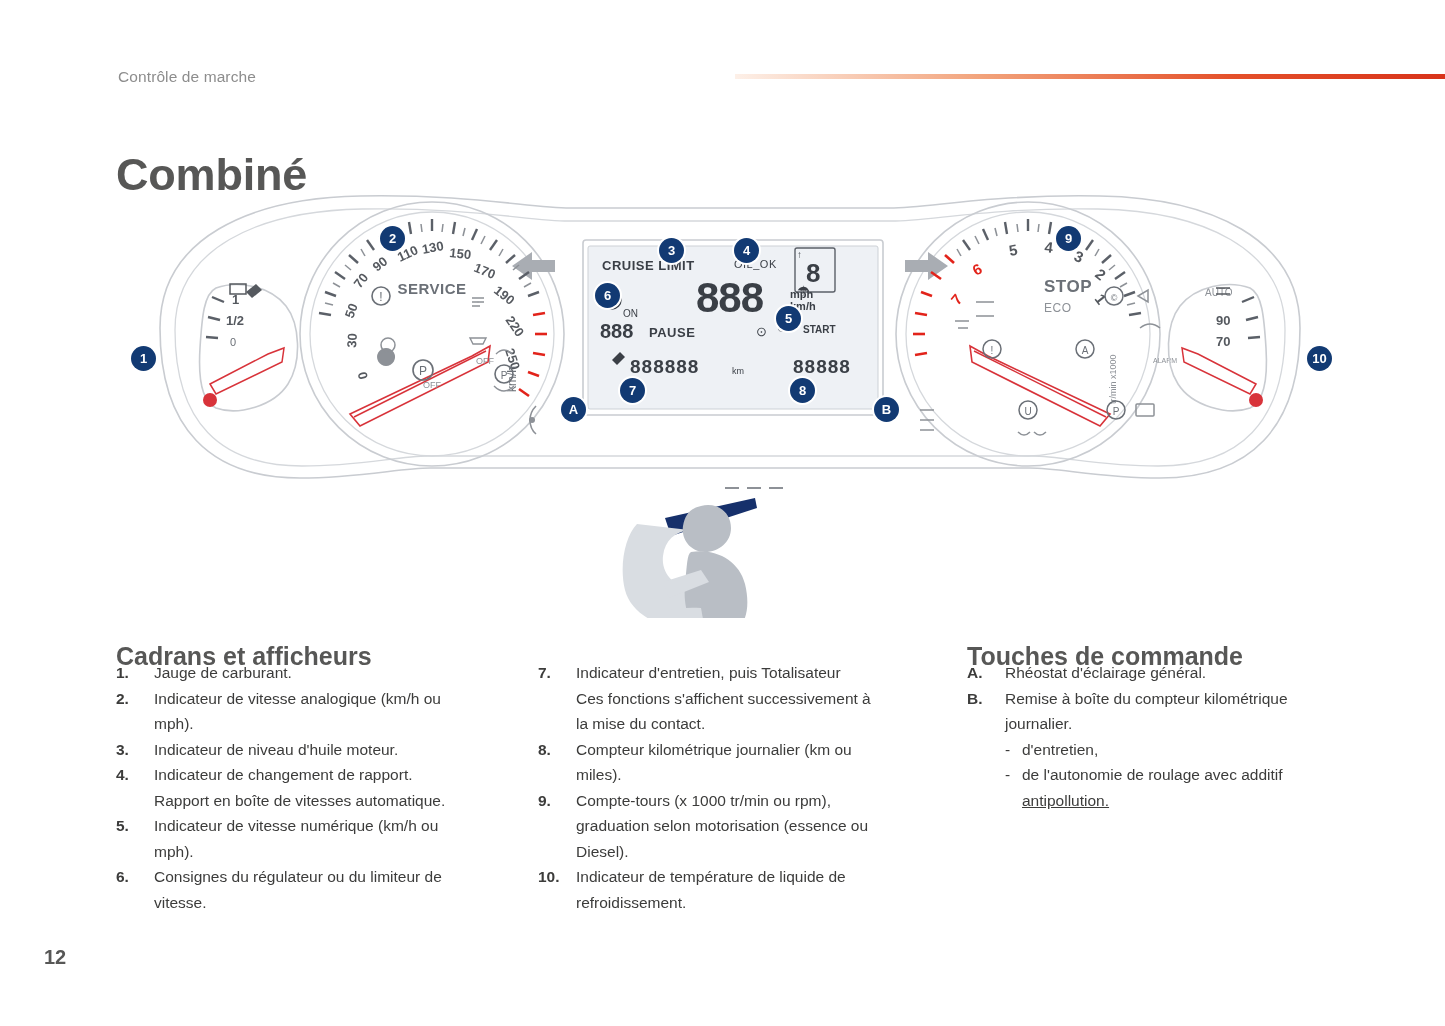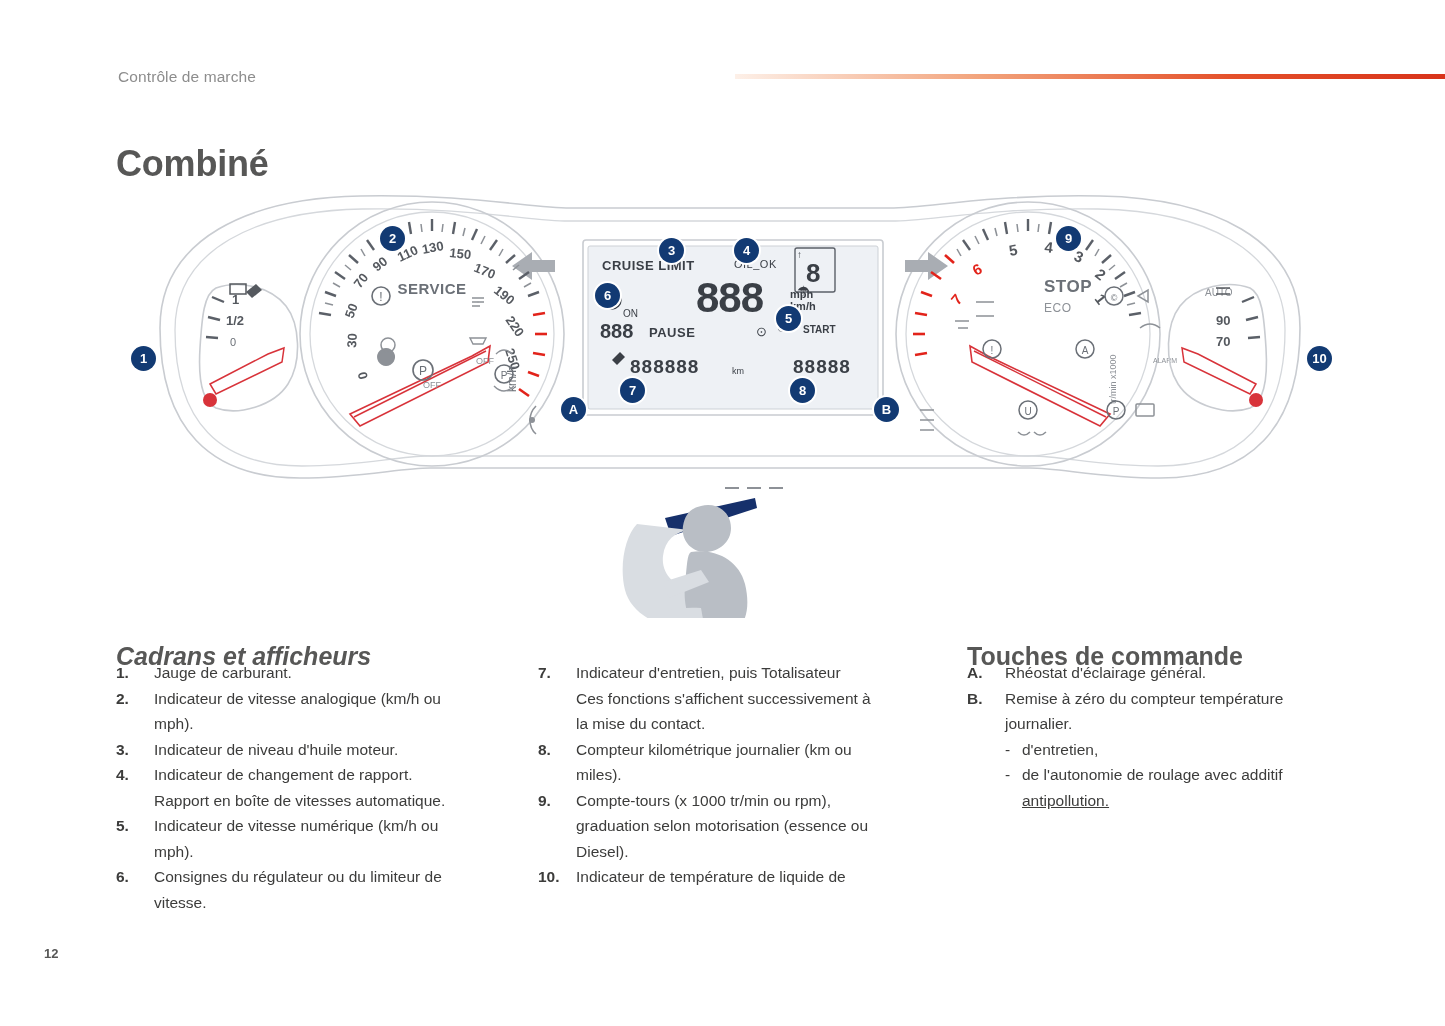--- a/index.html
+++ b/index.html
@@ -30,21 +30,21 @@
     left: 118px;
     top: 68px;
     font-size: 15.5px;
     color: #8d8d8d;
     letter-spacing: 0.1px;
   }
   .page-title {
     position: absolute;
     left: 116px;
     top: 119px;
-    font-size: 36px;
+    font-size: 45px;
     font-weight: bold;
     color: #575756;
     letter-spacing: -0.2px;
   }
 
   
   .figure {
     position: absolute;
     left: 100px;
     top: 178px;
@@ -100,21 +100,21 @@
   }
   .list .dash .d {
     width: 17px;
     flex: 0 0 17px;
   }
 
   .page-number {
     position: absolute;
     left: 44px;
     top: 946px;
-    font-size: 13px;
+    font-size: 20px;
     font-weight: bold;
     color: #575756;
   }
 </style>
 </head>
 <body>
 
 <div class="header-rule"></div>
 <div class="breadcrumb">Contrôle de marche</div>
 <h1 class="page-title">Combiné</h1>
@@ -393,21 +393,21 @@
   <div class="callout" style="left:676px; top:128px;">5</div>
   <div class="callout" style="left:495px; top:105px;">6</div>
   <div class="callout" style="left:520px; top:200px;">7</div>
   <div class="callout" style="left:690px; top:200px;">8</div>
   <div class="callout" style="left:956px; top:48px;">9</div>
   <div class="callout" style="left:1207px; top:168px;">10</div>
   <div class="callout" style="left:461px; top:219px;">A</div>
   <div class="callout" style="left:774px; top:219px;">B</div>
 </div>
 
-<h2 class="col-title" style="left:116px; top:621px;font-style:italic;">Cadrans et afficheurs</h2>
+<h2 class="col-title" style="left:116px; top:621px;">Cadrans et afficheurs</h2>
 
 <div class="list" style="left:116px; top:660px; width:395px;">
   <div class="row">
     <div class="num">1.</div>
     <div class="txt">Jauge de carburant.</div>
   </div>
   <div class="row">
     <div class="num">2.</div>
     <div class="txt">Indicateur de vitesse analogique (km/h ou</div>
   </div>
@@ -448,32 +448,33 @@
   <div class="row">
     <div class="num">9.</div>
     <div class="txt">Compte-tours (x 1000 tr/min ou rpm),</div>
   </div>
   <div class="cont">graduation selon motorisation (essence ou</div>
   <div class="cont">Diesel).</div>
   <div class="row">
     <div class="num">10.</div>
     <div class="txt">Indicateur de température de liquide de</div>
   </div>
+  <div class="cont">refroidissement.</div>
 </div>
 
 <h2 class="col-title" style="left:967px; top:621px;">Touches de commande</h2>
 
 <div class="list" style="left:967px; top:660px; width:400px;">
   <div class="row">
     <div class="num">A.</div>
     <div class="txt">Rhéostat d'éclairage général.</div>
   </div>
   <div class="row">
     <div class="num">B.</div>
-    <div class="txt">Remise à zéro du compteur température</div>
+    <div class="txt">Remise à boîte du compteur kilométrique</div>
   </div>
   <div class="cont">journalier.</div>
   <div class="dash">
     <div class="d">-</div>
     <div class="txt">d'entretien,</div>
   </div>
   <div class="dash">
     <div class="d">-</div>
     <div class="txt">de l'autonomie de roulage avec additif</div>
   </div>

